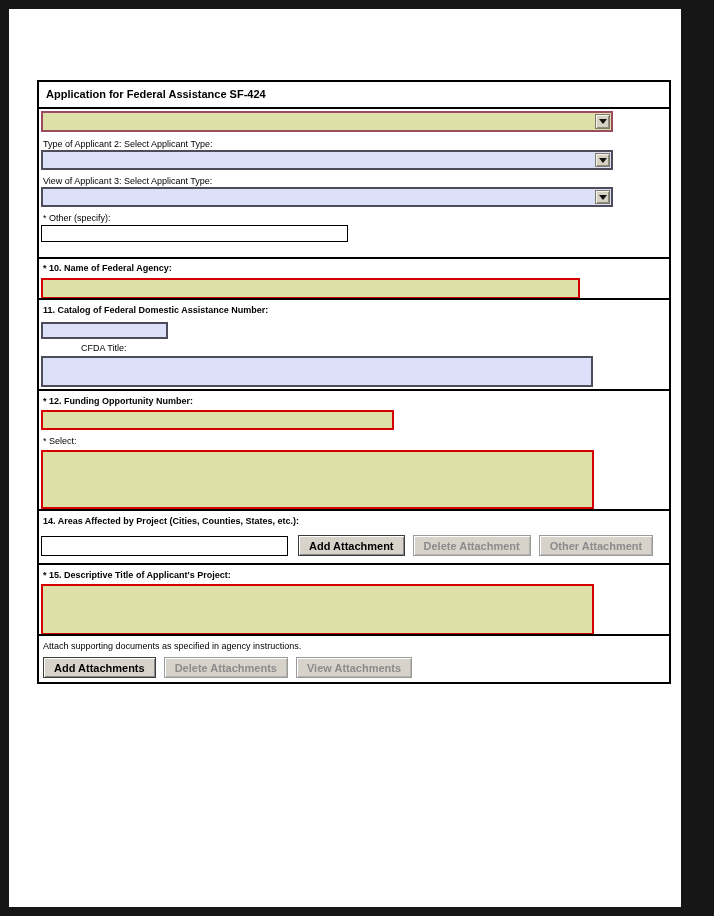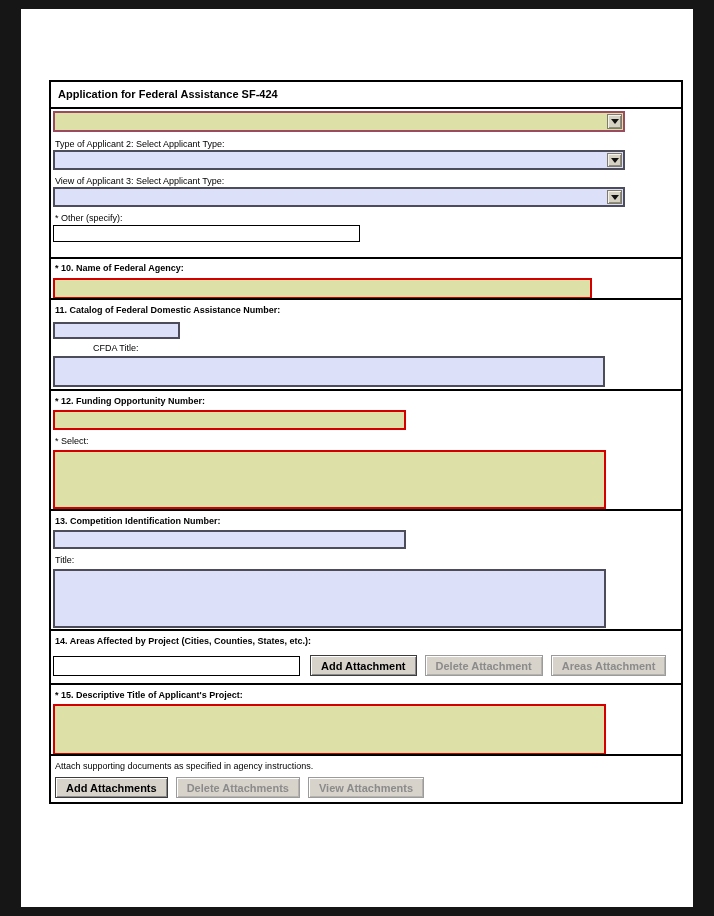--- a/index.html
+++ b/index.html
@@ -4,21 +4,21 @@
 <style>
   * { margin:0; padding:0; box-sizing:border-box; }
   html,body { width:714px; height:916px; }
   body {
     background:#161616;
     font-family:"Liberation Sans", sans-serif;
     color:#000;
     position:relative;
   }
   .page {
-    position:absolute; left:21px; top:9px; width:672px; height:898px;
+    position:absolute; left:9px; top:9px; width:672px; height:898px;
     background:#ffffff;
   }
   .form-table {
     position:absolute; left:28px; top:71px; width:634px;
     border:2px solid #000;
     background:#fff;
   }
   .row { border-top:2px solid #000; overflow:hidden; }
   .row:first-child { border-top:none; }
 
@@ -162,35 +162,29 @@
       <textarea class="fld opt-input" style=""></textarea>
     </div>
 
     <div class="row r12">
       <div class="lbl b lbl1">* 12. Funding Opportunity Number:</div>
       <input type="text" class="fld req-input num" value="" style="">
       <div class="lbl lbl2">* Select:</div>
       <textarea class="fld req-input" style=""></textarea>
     </div>
 
-    <div class="row r13">
-      <div class="lbl b lbl1">13. Competition Identification Number:</div>
-      <input type="text" class="fld opt-input num" value="" style="">
-      <div class="lbl lbl2">Title:</div>
-      <textarea class="fld opt-input" style=""></textarea>
-    </div>
 
     <div class="row r14">
       <div class="lbl b">14. Areas Affected by Project (Cities, Counties, States, etc.):</div>
       <div class="controls">
         <input type="text" class="plain-input" value="" style="">
         <div class="btn-row">
           <button class="btn">Add Attachment</button>
           <button class="btn disabled">Delete Attachment</button>
-          <button class="btn disabled">Areas Attachment</button>
+          <button class="btn disabled">Other Attachment</button>
         </div>
       </div>
     </div>
 
     <div class="row r15">
       <div class="lbl b">* 15. Descriptive Title of Applicant's Project:</div>
       <textarea class="fld req-input" style=""></textarea>
     </div>
 
     <div class="row ratt">

